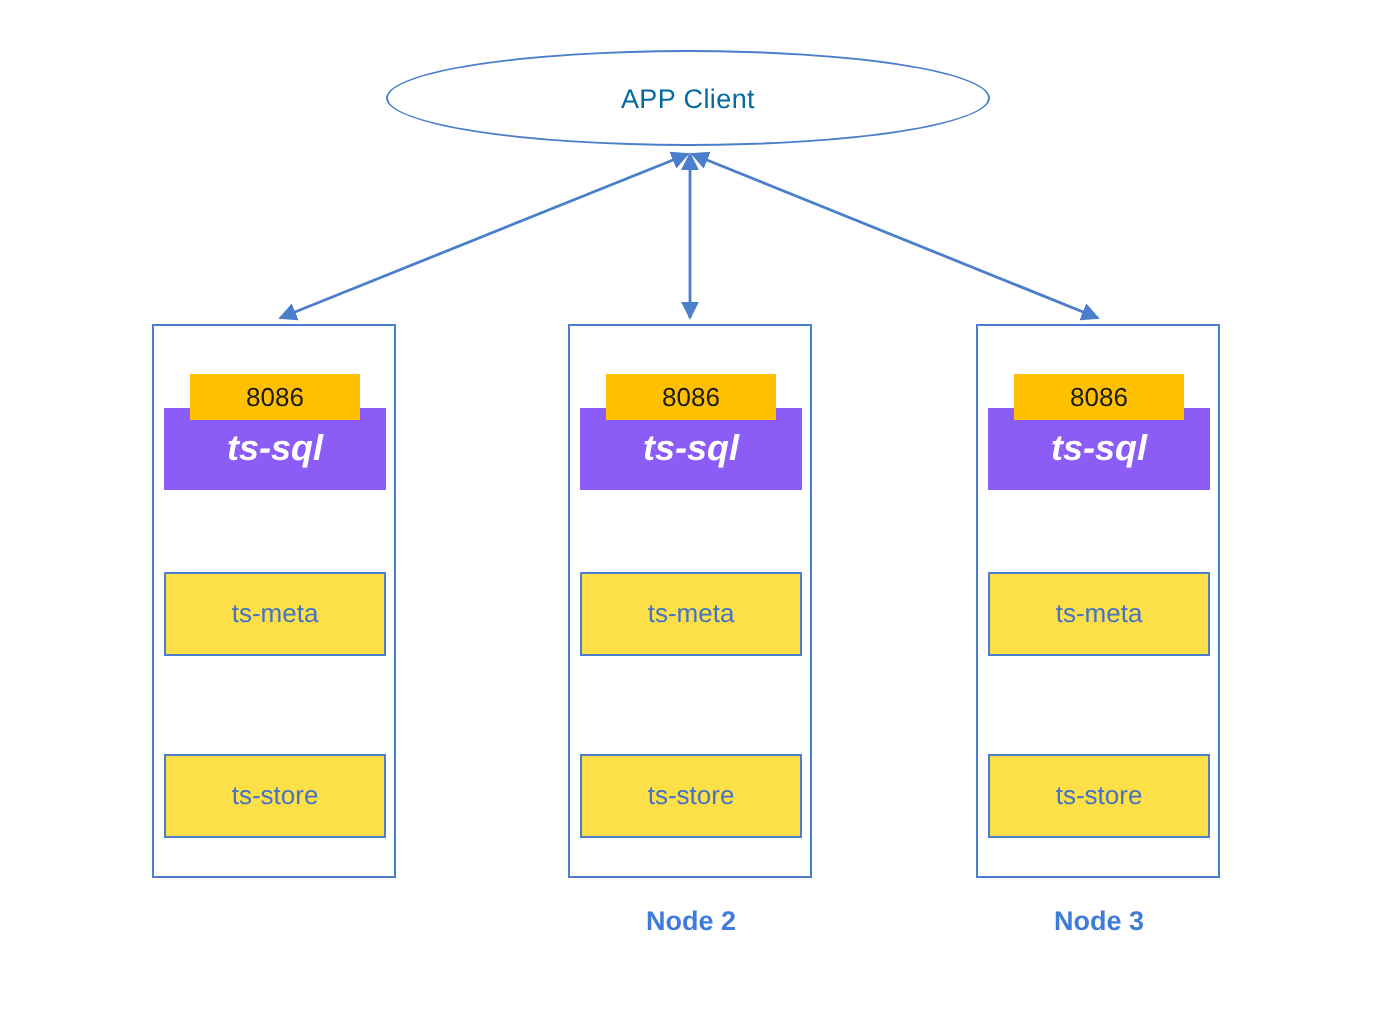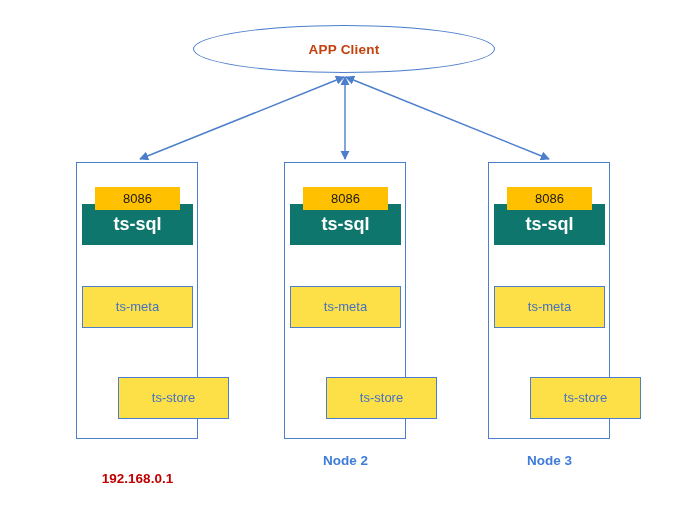--- a/index.html
+++ b/index.html
@@ -22,22 +22,22 @@
     width: 300px;
     height: 46px;
     border: 1.5px solid #4C7FCB;
     border-radius: 50%;
     background: #ffffff;
     display: flex;
     align-items: center;
     justify-content: center;
   }
   .ellipse .label {
-    color: #c2410c;
-    font-weight: bold;
+    color: #0369a1;
+    font-weight: normal;
     font-size: 13.5px;
     letter-spacing: 0.2px;
   }
   .node {
     position: absolute;
     top: 162px;
     width: 123px;
     height: 340px;
     padding-left: 12px;
   }
@@ -64,42 +64,43 @@
     line-height: 23px;
     text-align: center;
     z-index: 2;
   }
   .sql {
     position: absolute;
     left: 6px;
     top: 42px;
     width: 111px;
     height: 41px;
-    background: #0f766e;
+    background: #8b5cf6;
     color: #ffffff;
     font-weight: bold;
     font-size: 18px;
     line-height: 41px;
     text-align: center;
     z-index: 1;
+    font-style: italic;
   }
   .inner {
     position: absolute;
     left: 6px;
     width: 109px;
     height: 40px;
     border: 1.3px solid #4C7FCB;
     background: #fde047;
     color: #4472C4;
     font-size: 13px;
     line-height: 40px;
     text-align: center;
   }
   .meta  { top: 124px; }
-  .store { top: 215px; margin-left: 36px; }
+  .store { top: 215px; }
   .node-name {
     position: absolute;
     top: 291px;
     left: 0;
     width: 123px;
     text-align: center;
     color: #3E7CD9;
     font-weight: bold;
     font-size: 13.5px;
   }
@@ -133,21 +134,20 @@
   <div class="ellipse">
     <span class="label">APP Client</span>
   </div>
 
   <div class="node n1">
     <div class="frame"></div>
     <div class="port">8086</div>
     <div class="sql">ts-sql</div>
     <div class="inner meta">ts-meta</div>
     <div class="inner store">ts-store</div>
-    <div class="node-ip">192.168.0.1</div>
   </div>
 
   <div class="node n2">
     <div class="frame"></div>
     <div class="port">8086</div>
     <div class="sql">ts-sql</div>
     <div class="inner meta">ts-meta</div>
     <div class="inner store">ts-store</div>
     <div class="node-name">Node 2</div>
   </div>

